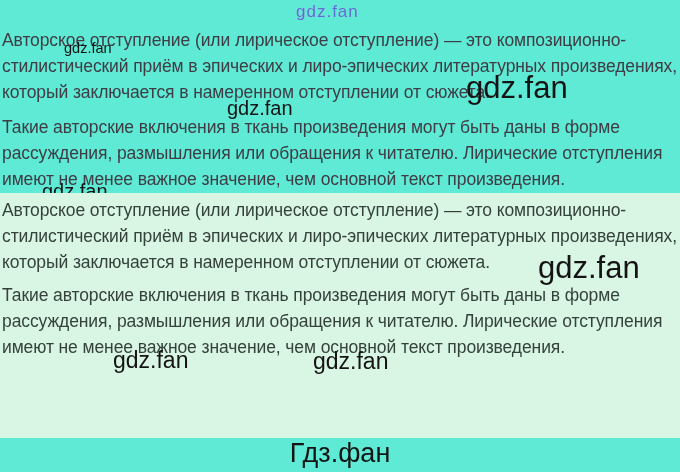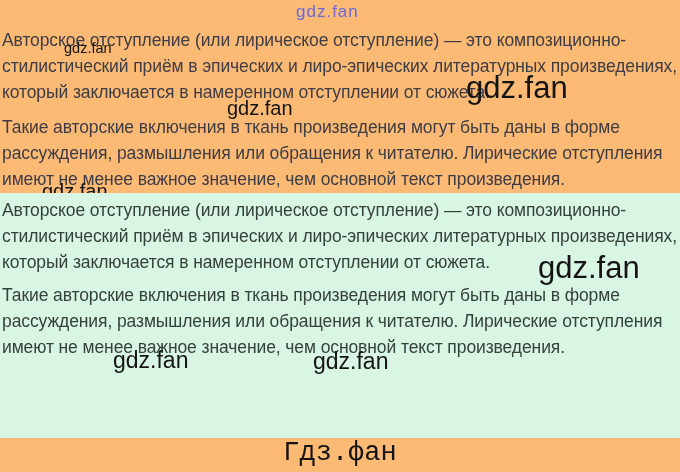--- a/index.html
+++ b/index.html
@@ -1,20 +1,20 @@
 <!DOCTYPE html>
 <html><head>
 <meta charset="utf-8">
 <style>
   html, body { margin: 0; padding: 0; }
   .page {
     position: relative;
     width: 680px;
     height: 472px;
-    background: #fdba74;
+    background: #5eead4;
     overflow: hidden;
     font-family: "Liberation Sans", "DejaVu Sans", sans-serif;
   }
   .para {
     position: absolute;
     left: 2px;
     width: 678px;
     font-size: 17.5px;
     line-height: 26px;
     white-space: pre-line;
@@ -53,21 +53,20 @@
   .wm-med-3   { left: 113px; top: 349px; font-size: 23px; }
   .wm-med-4   { left: 313px; top: 350px; font-size: 23px; }
   .brand-bottom {
     position: absolute;
     left: 0; right: 0;
     top: 440px;
     text-align: center;
     font-size: 27px;
     color: #141414;
     line-height: 1;
-    font-family: Liberation Mono, monospace;
   }
 </style>
 </head>
 <body>
 
 <div class="page">
 
   <div class="wm wm-top">gdz.fan</div>
 
   <div class="para white-text" style="top: 27px;">Авторское отступление (или лирическое отступление) — это композиционно-

